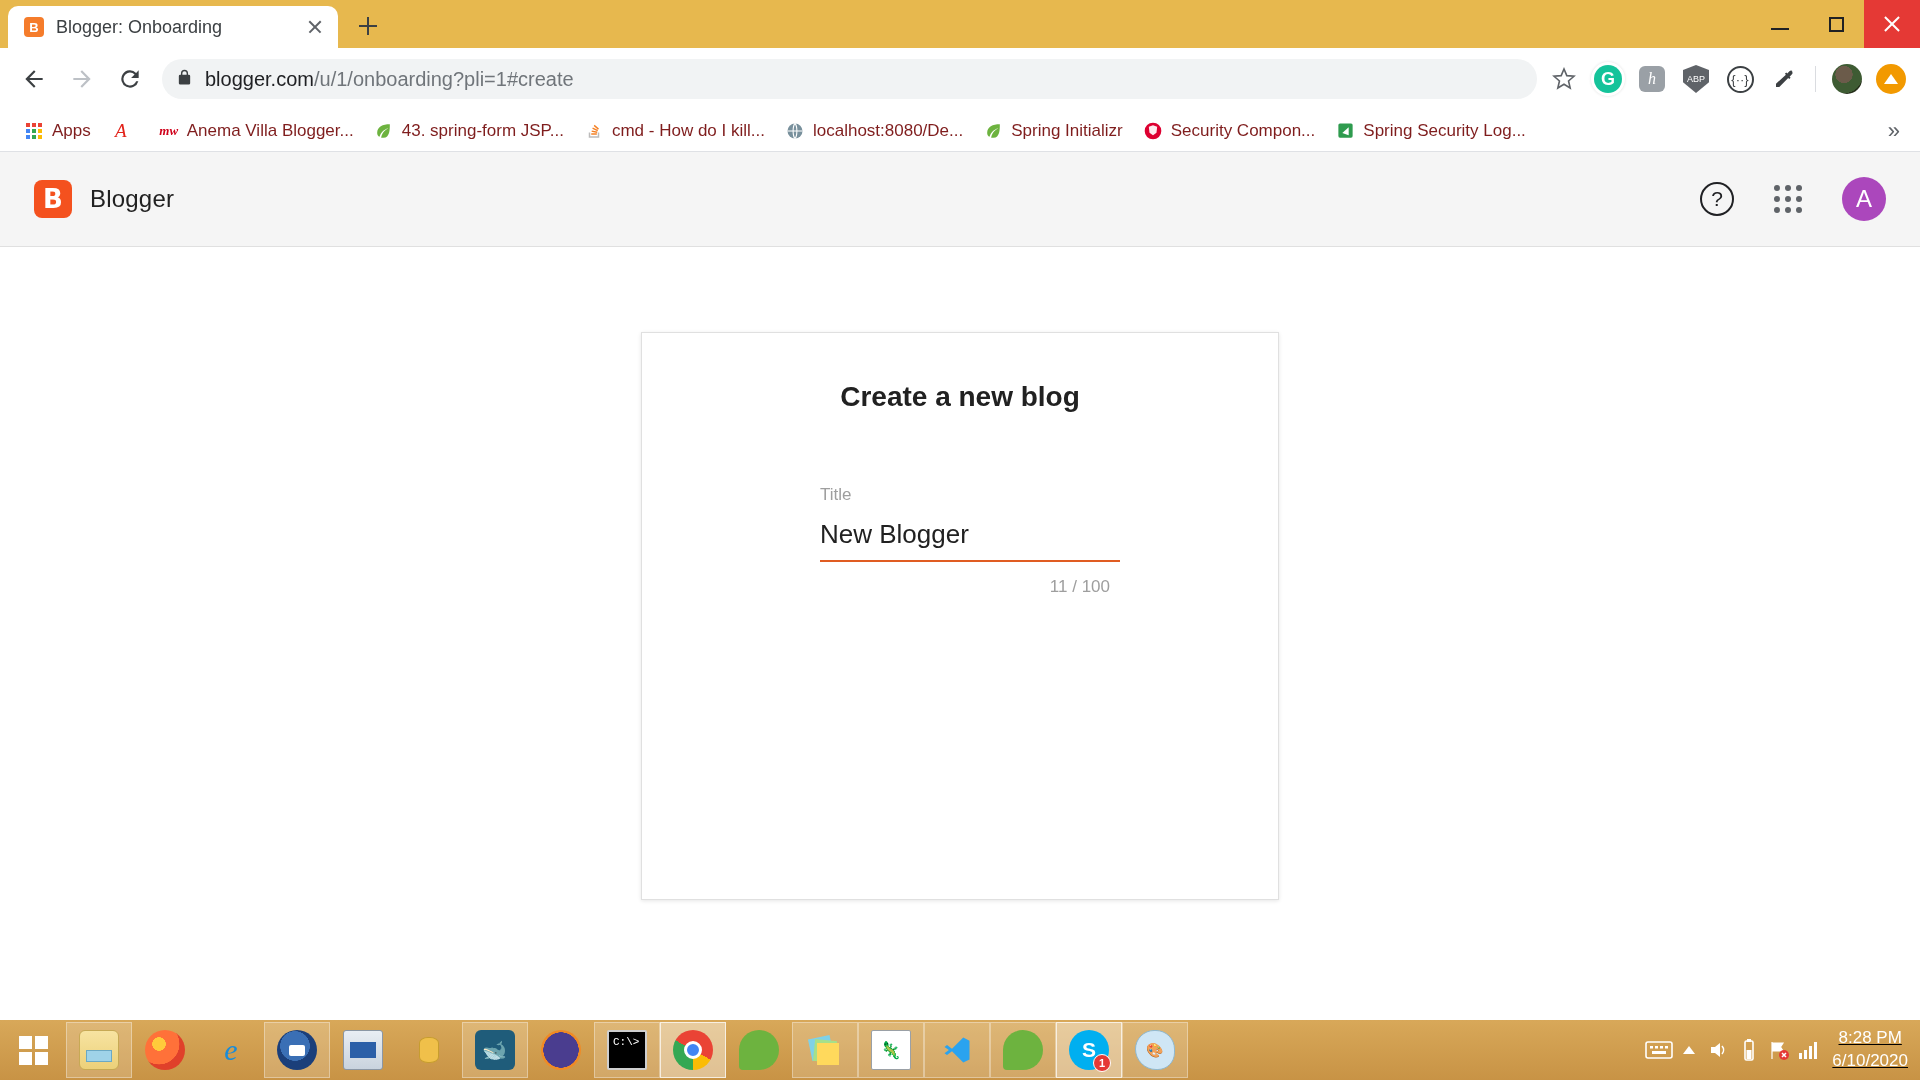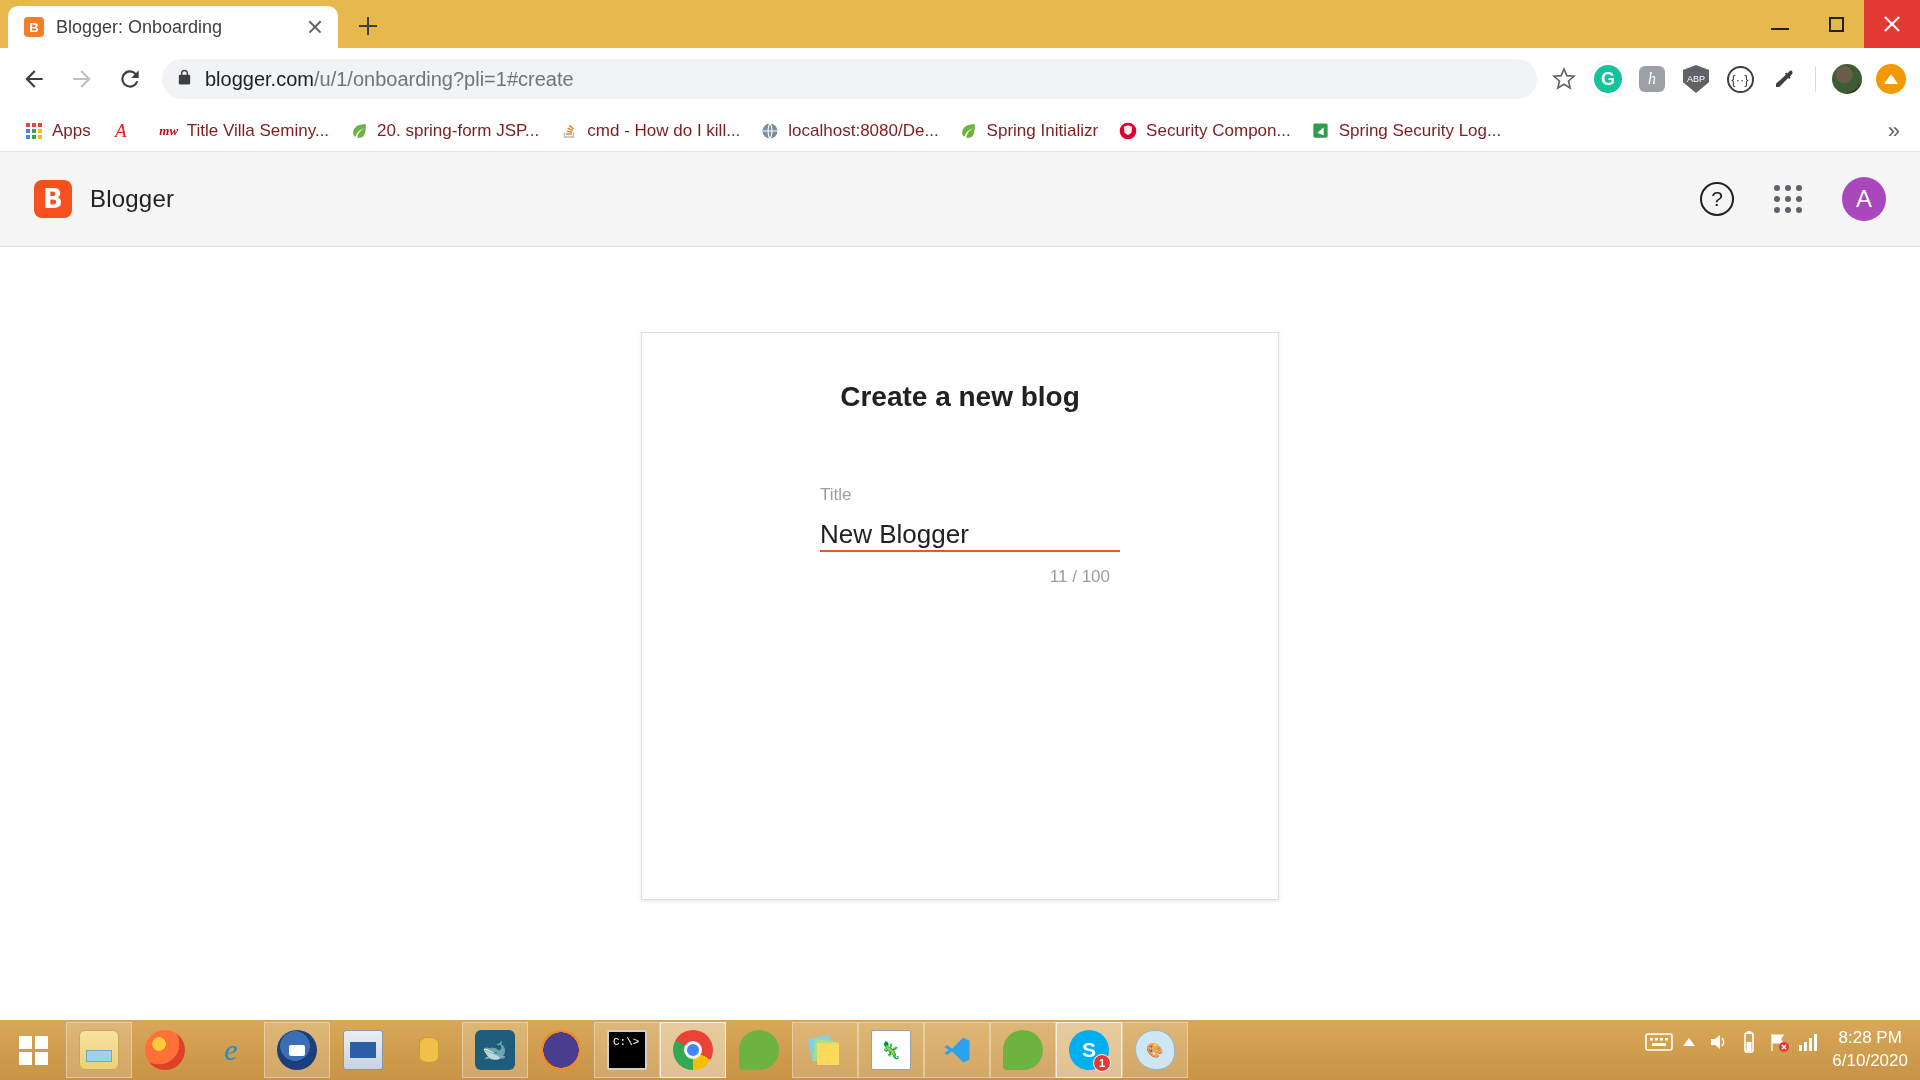--- a/index.html
+++ b/index.html
@@ -133,21 +133,21 @@
     position:absolute; left:641px; top:180px; width:638px; height:568px;
     background:#fff; border:1px solid #e0e0e0; box-shadow:0 1px 4px rgba(0,0,0,.10);
     display:flex; flex-direction:column;
   }
   .dlg-body { flex:1 1 auto; padding:48px 0 0; }
   .dlg-title { text-align:center; font-size:28px; color:#212121; font-weight:bold; }
   .field-wrap { width:300px; margin:72px auto 16px; padding-left:10px; }
   .field-label { font-size:17px; color:#9e9e9e; margin-bottom:14px; }
   .field-input {
     width:300px; font-size:26px; color:#212121; border:none; outline:none;
-    padding:0 0 0 0; background:transparent;
+    padding:0 0 10px 0; background:transparent;
     border-bottom:2px solid #e05c22; font-family:"Liberation Sans", sans-serif;
   }
   .field-count { text-align:right; font-size:17px; color:#9e9e9e; margin-top:15px; }
   .dlg-footer {
     height:77px; border-top:1px solid #e0e0e0; display:flex; align-items:center;
     padding:0 28px;
   }
   .btn { font-size:19px; letter-spacing:.6px; background:none; border:none; cursor:pointer;
     font-family:"Liberation Sans", sans-serif; padding:10px 14px; }
   .btn-skip { color:#f4511e; }
@@ -164,21 +164,21 @@
     display:flex; align-items:center;
   }
   .start { width:66px; height:60px; display:flex; align-items:center; justify-content:center; cursor:pointer; }
   .win-logo { display:grid; grid-template-columns:repeat(2,13px); grid-template-rows:repeat(2,13px); gap:3px; }
   .win-logo i { display:block; background:#fff; }
   .tb-item { width:66px; height:56px; display:flex; align-items:center; justify-content:center; cursor:pointer; }
   .tb-item.box { background:rgba(255,255,255,.18); border:1px solid rgba(255,255,255,.35); }
   .tb-item.active { background:rgba(255,255,255,.42); border:1px solid rgba(255,255,255,.7); }
   .tb-item .g { width:40px; height:40px; display:flex; align-items:center; justify-content:center;
     border-radius:6px; font-size:22px; position:relative; }
-  .tray { margin-left:auto; display:flex; padding-right:12px; }
+  .tray { margin-left:auto; display:flex; align-items:center; padding-right:12px;text-decoration:underline; }
   .tray-ic { width:30px; height:30px; display:flex; align-items:center; justify-content:center; color:#fff; cursor:pointer; }
   .clock { color:#fff; font-size:17px; text-align:center; line-height:1.35; padding-left:8px; cursor:pointer; }
   .badge { position:absolute; right:-2px; bottom:-2px; width:18px; height:18px; border-radius:50%;
     background:#e53935; color:#fff; font-size:11px; display:flex; align-items:center; justify-content:center;
     border:1px solid #fff; }
 </style>
 </head>
 <body>
 
 <div id="browser">
@@ -284,30 +284,30 @@
       <span class="bm-label">Apps</span>
     </div>
 
     <div class="bm">
       <span class="bm-ic" style="color:#e2231a;font-family:'Liberation Serif',serif;font-style:italic;font-size:19px;">A</span>
       <span class="bm-label"></span>
     </div>
 
     <div class="bm">
       <span class="bm-ic" style="color:#d0021b;font-family:'Liberation Serif',serif;font-style:italic;font-size:13px;font-weight:bold;">mw</span>
-      <span class="bm-label">Title Villa Seminy...</span>
+      <span class="bm-label">Anema Villa Blogger...</span>
     </div>
 
     <div class="bm">
       <span class="bm-ic">
         <svg width="19" height="19" viewBox="0 0 24 24">
             <path d="M20 4c-9 0-16 3-16 11 0 2 1 4 3 5 2-7 7-10 11-11-4 2-8 6-9 12 1 0 2 .3 3 .3C20 21.3 20 10 20 4z" fill="#6db33f"></path>
           </svg>
       </span>
-      <span class="bm-label">20. spring-form JSP...</span>
+      <span class="bm-label">43. spring-form JSP...</span>
     </div>
 
     <div class="bm">
       <span class="bm-ic">
         <svg width="18" height="18" viewBox="0 0 24 24">
             <path d="M17 19v-5h2v7H5v-7h2v5z" fill="#bcbbbb"></path>
             <path d="M8.7 13.1l7.4 1.5.4-1.9-7.4-1.5zM9.7 9.1l6.9 3.2.8-1.8-6.9-3.2zM11.6 5.3l5.8 4.9 1.2-1.5-5.8-4.9zM8.3 17h7.5v-2H8.3z" fill="#f48024"></path>
           </svg>
       </span>
       <span class="bm-label">cmd - How do I kill...</span>

